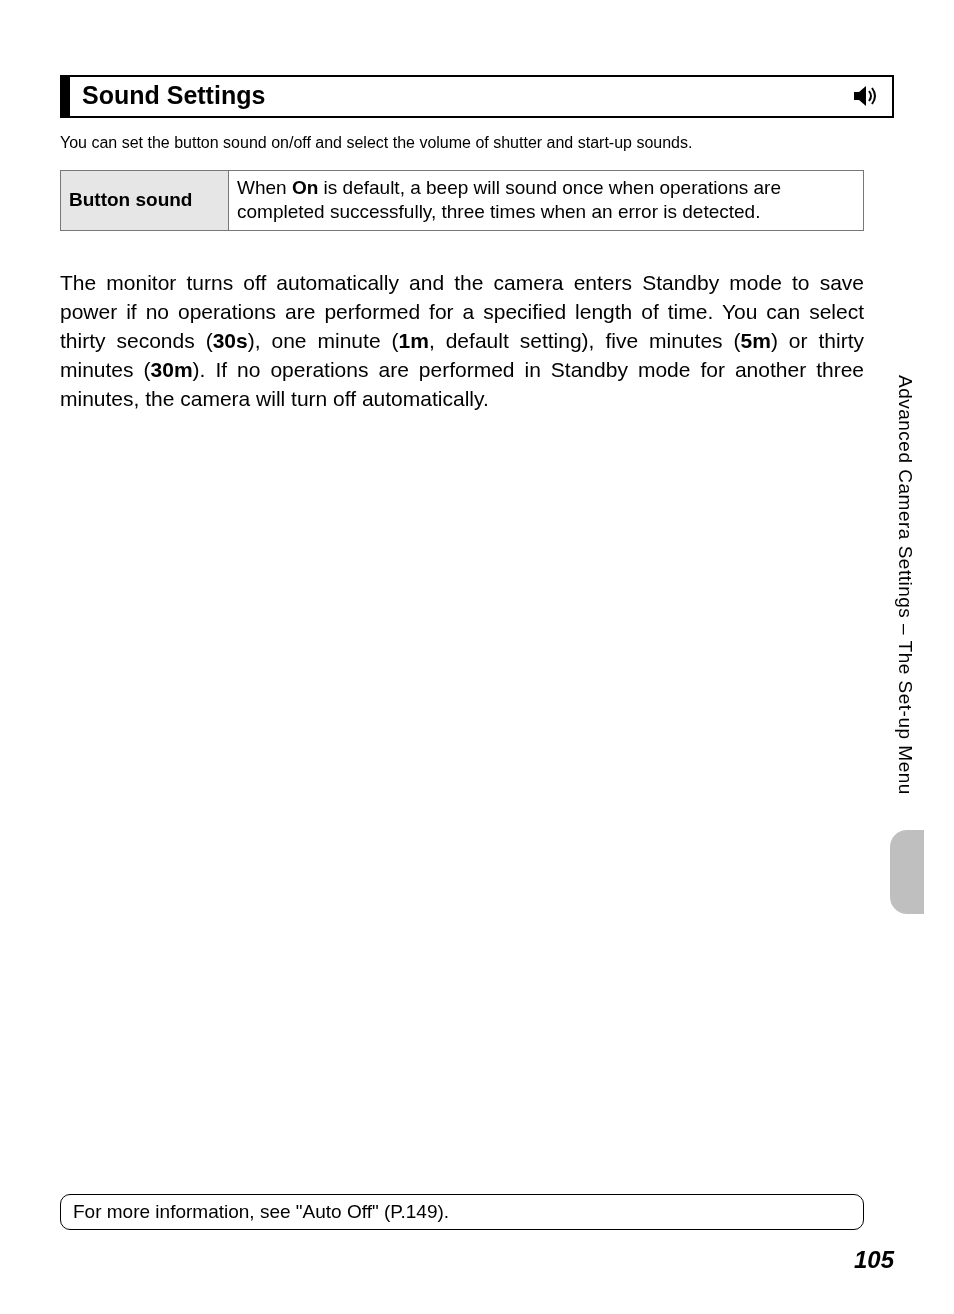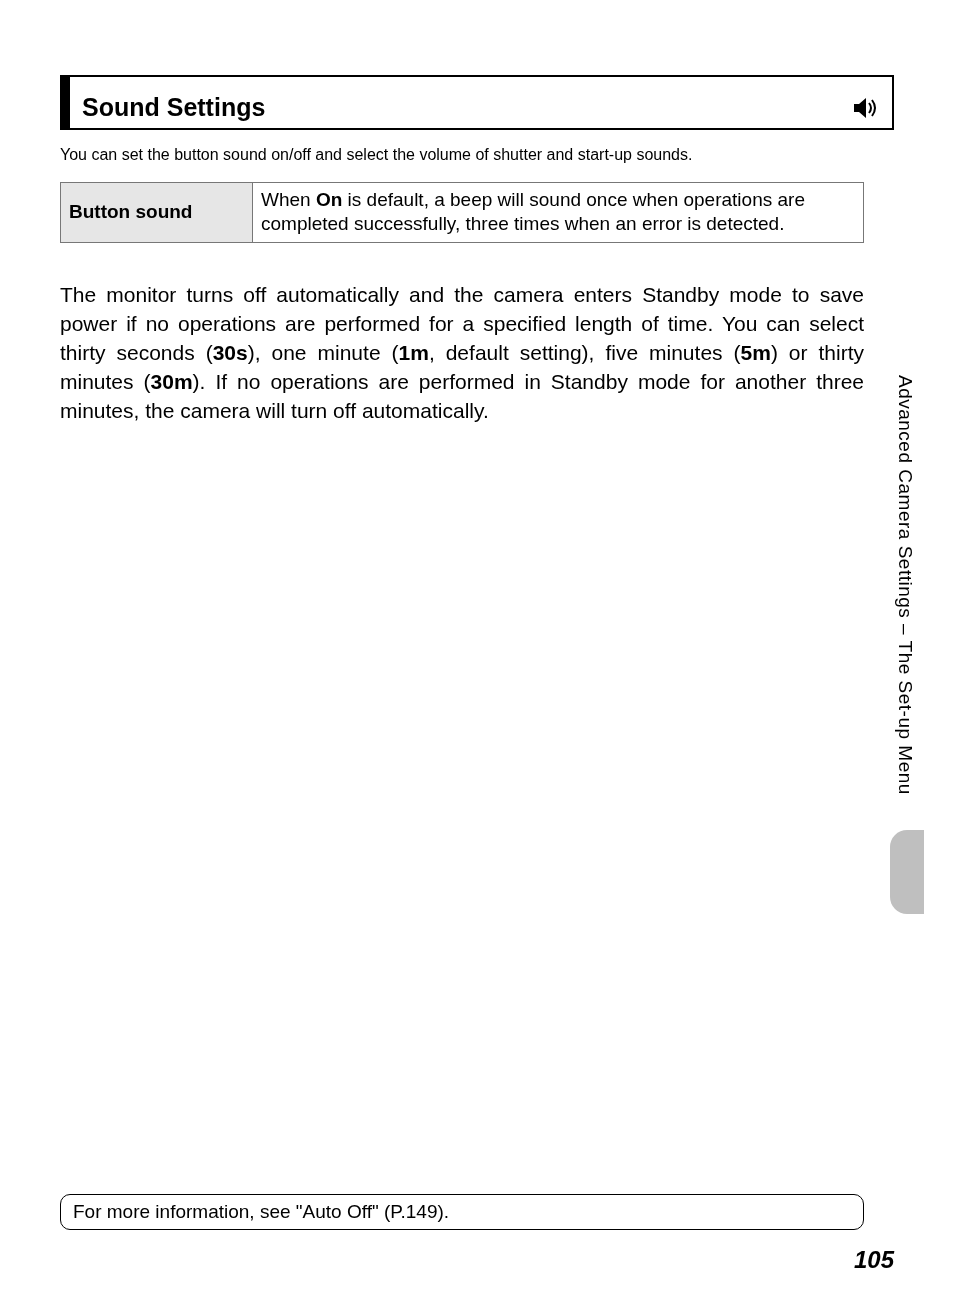--- a/index.html
+++ b/index.html
@@ -12,21 +12,21 @@
     color: #000;
   }
   .page {
     padding: 75px 60px 60px 60px;
     position: relative;
     height: 100%;
   }
   .section-heading {
     border: 2px solid #000;
     border-left: 10px solid #000;
-    padding: 16px 12px 6px 12px;
+    padding: 4px 12px 6px 12px;
     margin-bottom: 14px;
     display: flex;
     align-items: center;
     justify-content: space-between;
   }
   .section-heading .title {
     font-size: 25px;
     font-weight: bold;
   }
   .section-heading .icon {
@@ -51,21 +51,21 @@
   .table td {
     border: 1px solid #777;
     padding: 5px 8px;
     font-size: 19px;
     vertical-align: middle;
     line-height: 1.3;
   }
   .table td.label {
     background: #e6e6e6;
     font-weight: bold;
-    width: 192px;
+    width: 168px;
     white-space: nowrap;
   }
   .body-text {
     font-size: 21px;
     line-height: 1.38;
     text-align: justify;
     padding-right: 30px;
   }
   .body-text b { font-weight: bold; }
   .side-label {

